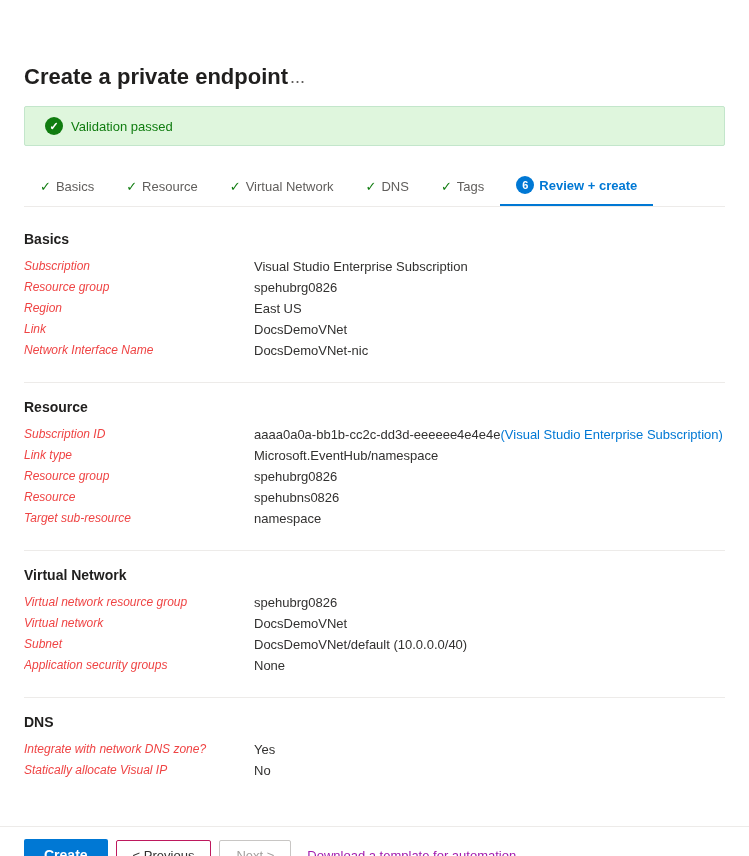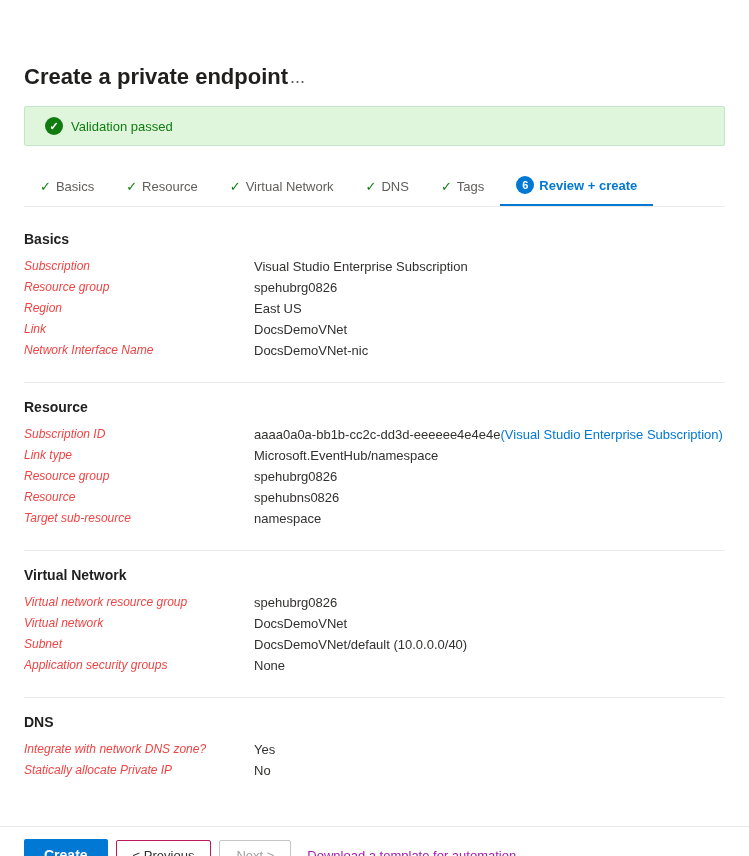--- a/index.html
+++ b/index.html
@@ -306,21 +306,21 @@
 
     <hr class="divider">
 
     <div class="section">
       <div class="section-title">DNS</div>
       <div class="field-row">
         <span class="field-label">Integrate with network DNS zone?</span>
         <span class="field-value">Yes</span>
       </div>
       <div class="field-row">
-        <span class="field-label">Statically allocate Private IP</span>
+        <span class="field-label">Statically allocate Visual IP</span>
         <span class="field-value">No</span>
       </div>
     </div>
 
   </div>
 </div>
 
 <div class="bottom-bar">
   <button class="btn-create">Create</button>
   <button class="btn-secondary">&lt; Previous</button>

